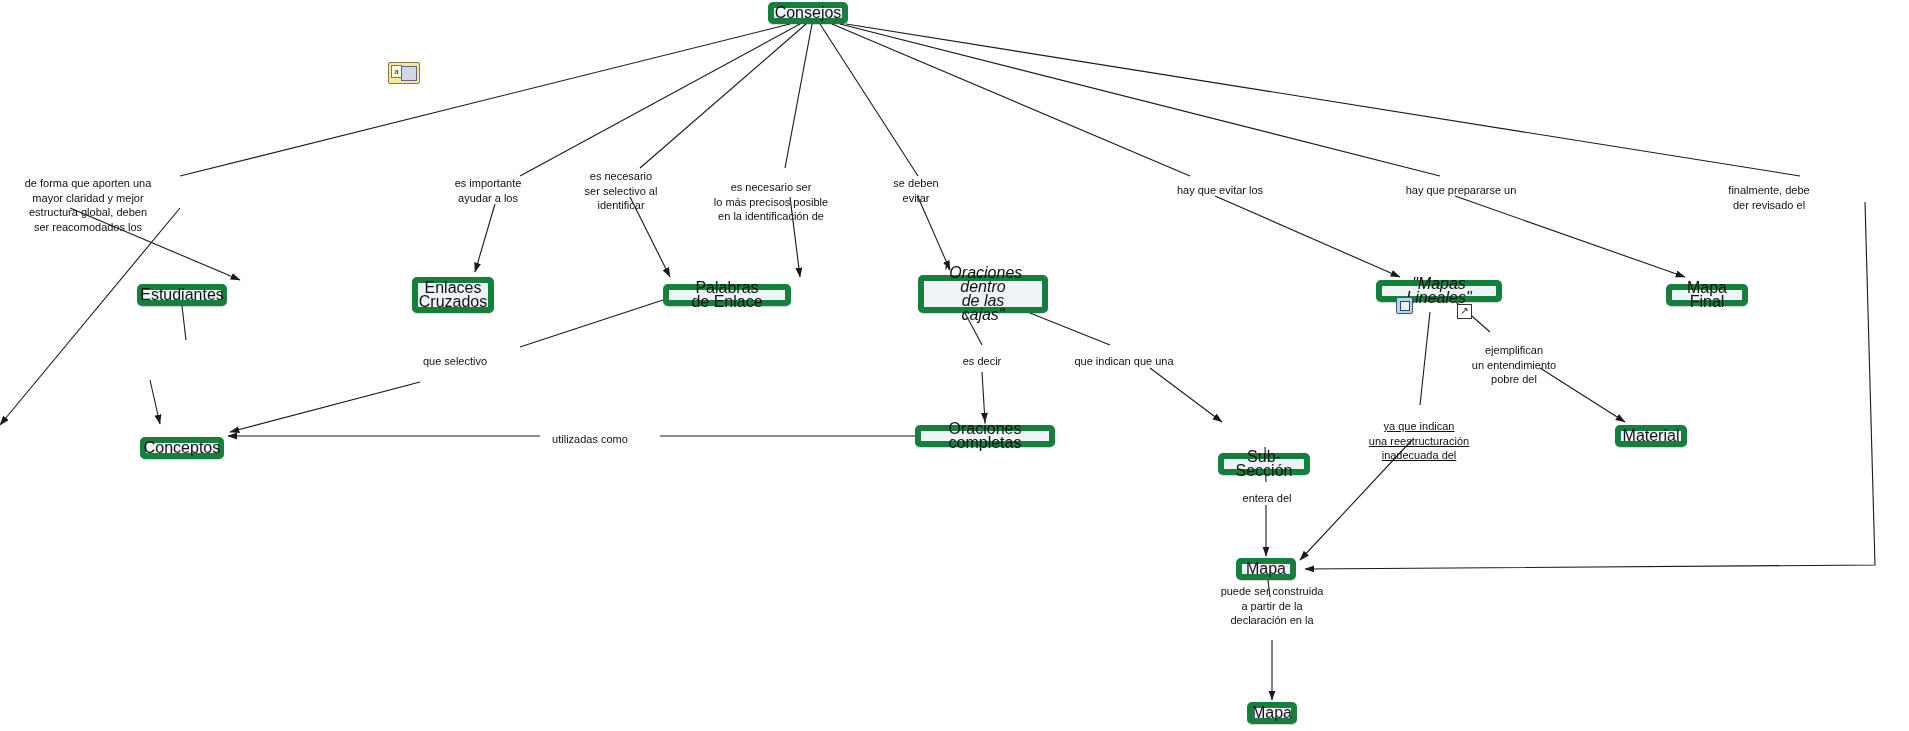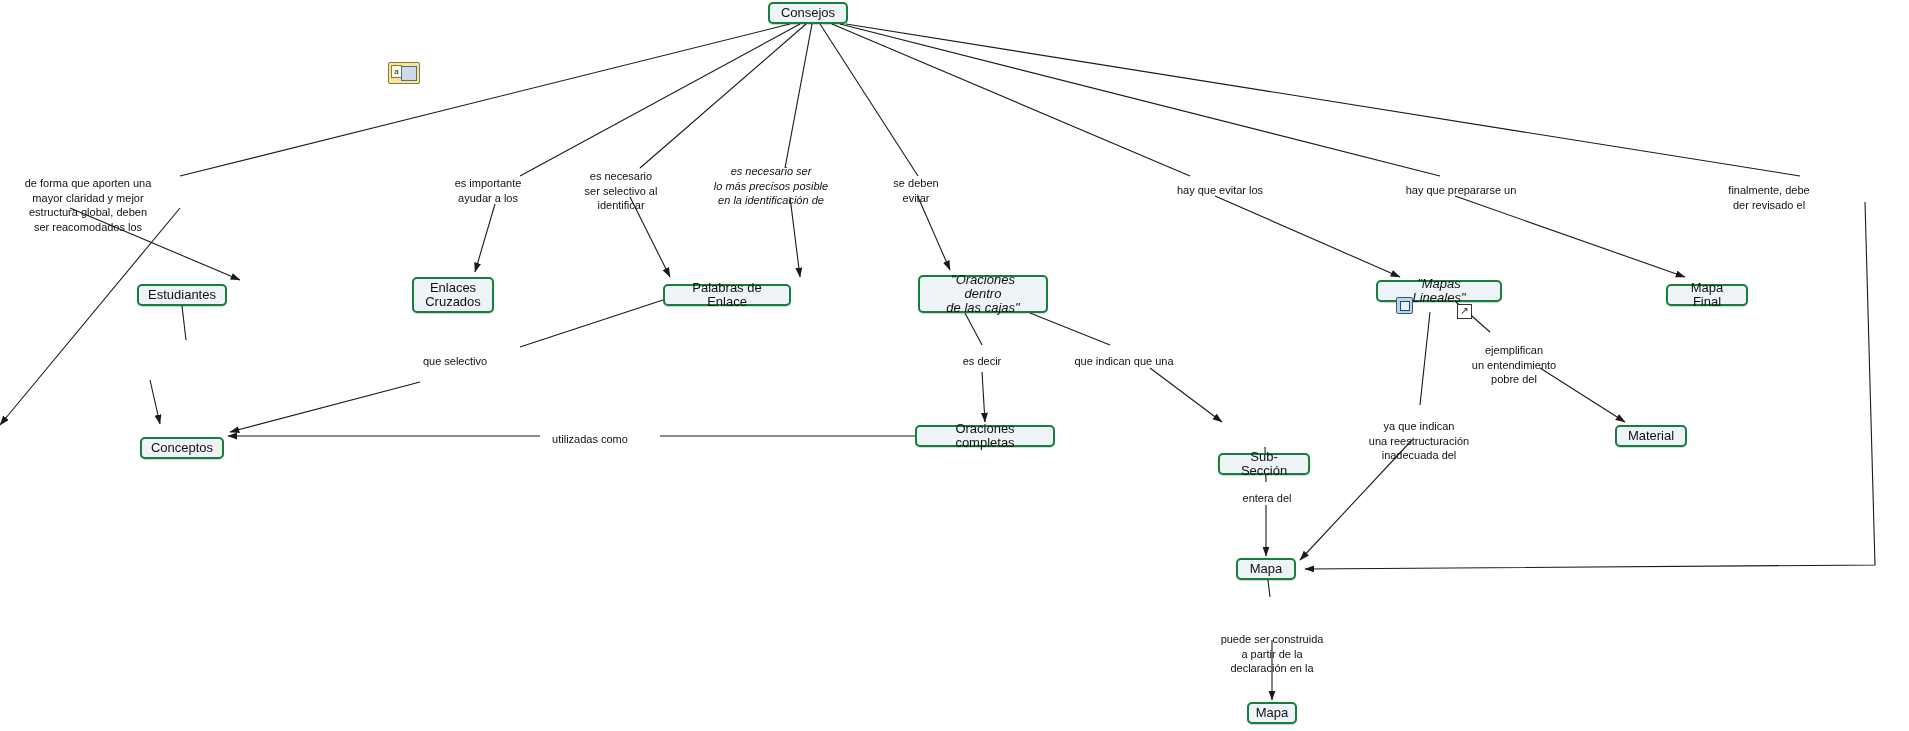--- a/index.html
+++ b/index.html
@@ -20,24 +20,24 @@
     left: 0;
     top: 0;
     width: 1909px;
     height: 731px;
     pointer-events: none;
   }
   .node {
     position: absolute;
     box-sizing: border-box;
     background: #eef3f8;
-    border: 2px solid #15803d;
+    border: 6px solid #15803d;
     border-radius: 5px;
     color: #111111;
-    font-size: 13px;
+    font-size: 16px;
     line-height: 14px;
     text-align: center;
     display: flex;
     align-items: center;
     justify-content: center;
     padding: 3px 16px;
     white-space: pre-line;
     box-shadow: 0 1px 1px rgba(0,0,0,0.18);
   }
   .node.italic {
@@ -195,41 +195,41 @@
 
   <div class="linklabel" style="left:88px;top:176px;">de forma que aporten una
 mayor claridad y mejor
 estructura global, deben
 ser reacomodados los</div>
   <div class="linklabel" style="left:488px;top:176px;">es importante
 ayudar a los</div>
   <div class="linklabel" style="left:621px;top:169px;">es necesario
 ser selectivo al
 identificar</div>
-  <div class="linklabel" style="left:771px;top:164px;font-style:italic;">es necesario ser
+  <div class="linklabel" style="left:771px;top:180px;">es necesario ser
 lo más precisos posible
 en la identificación de</div>
   <div class="linklabel" style="left:916px;top:176px;">se deben
 evitar</div>
   <div class="linklabel" style="left:1220px;top:183px;">hay que evitar los</div>
   <div class="linklabel" style="left:1461px;top:183px;">hay que prepararse un</div>
   <div class="linklabel" style="left:1769px;top:183px;">finalmente, debe
 der revisado el</div>
   <div class="linklabel" style="left:455px;top:354px;">que selectivo</div>
   <div class="linklabel" style="left:982px;top:354px;">es decir</div>
   <div class="linklabel" style="left:1124px;top:354px;">que indican que una</div>
   <div class="linklabel" style="left:1514px;top:343px;">ejemplifican
 un entendimiento
 pobre del</div>
-  <div class="linklabel" style="left:1419px;top:419px;">ya que indican
+  <div class="linklabel" style="left:1419px;top:419px;text-decoration:underline;">ya que indican
 una reestructuración
 inadecuada del</div>
   <div class="linklabel" style="left:590px;top:432px;">utilizadas como</div>
   <div class="linklabel" style="left:1267px;top:491px;">entera del</div>
-  <div class="linklabel" style="left:1272px;top:632px;">puede ser construida
+  <div class="linklabel" style="left:1272px;top:584px;">puede ser construida
 a partir de la
 declaración en la</div>
 
   <div class="resource-icon" style="left:388px;top:62px;">
     <span class="ri-a">a</span>
     <span class="ri-b"></span>
   </div>
 
   <div class="node-badge" style="left:1396px;top:297px;">
     <span class="glyph"></span>

